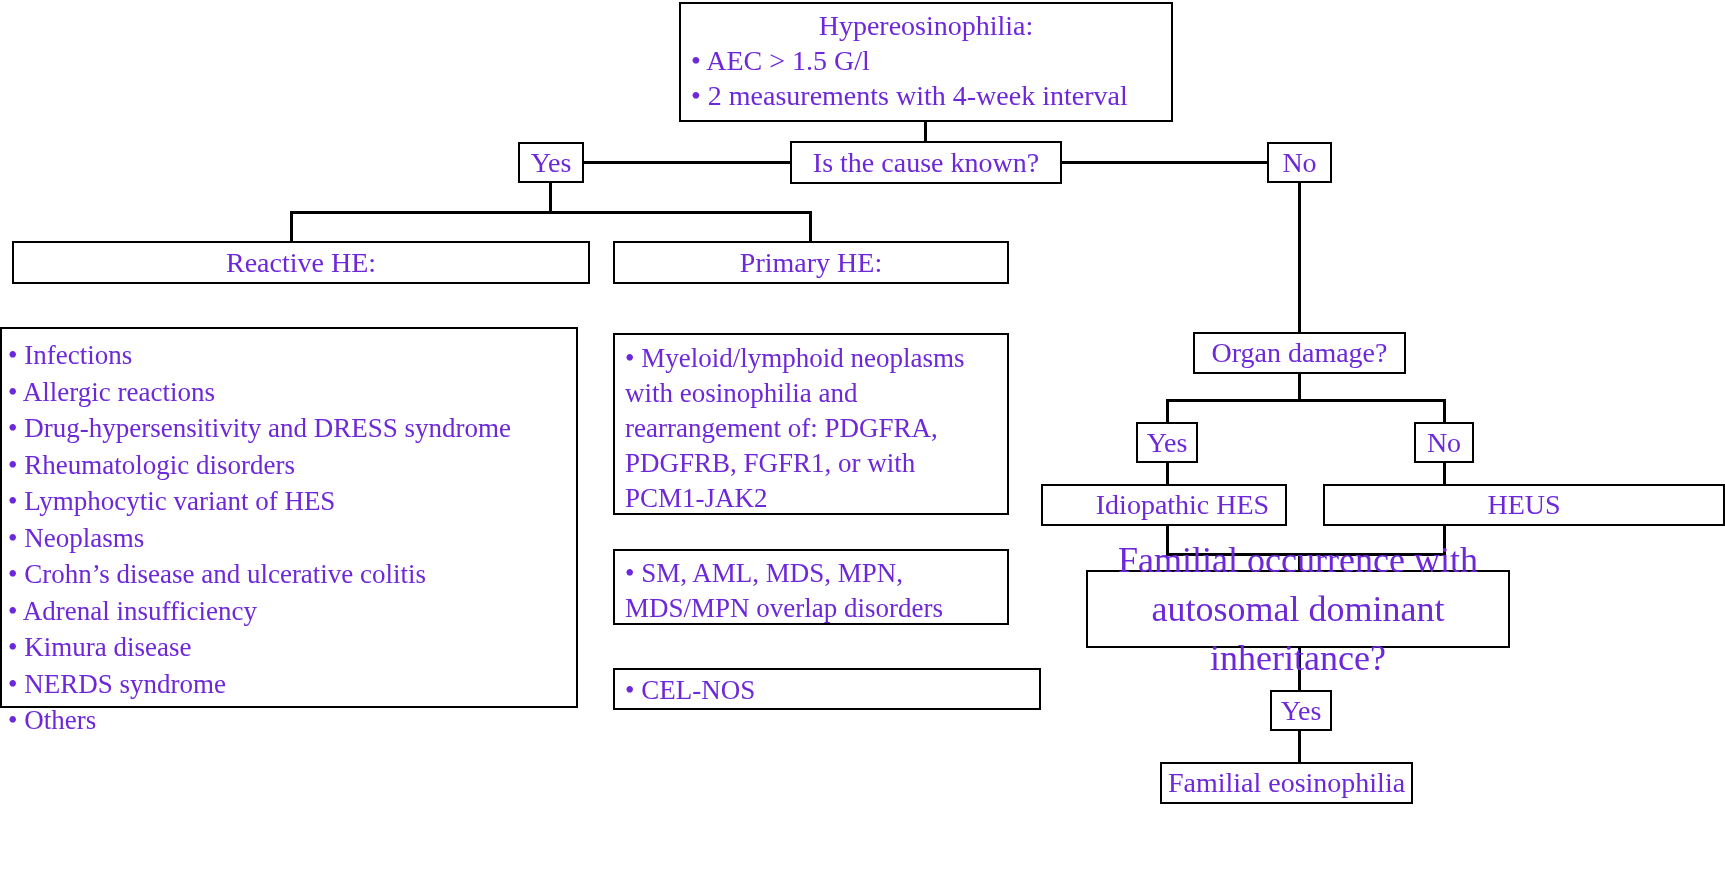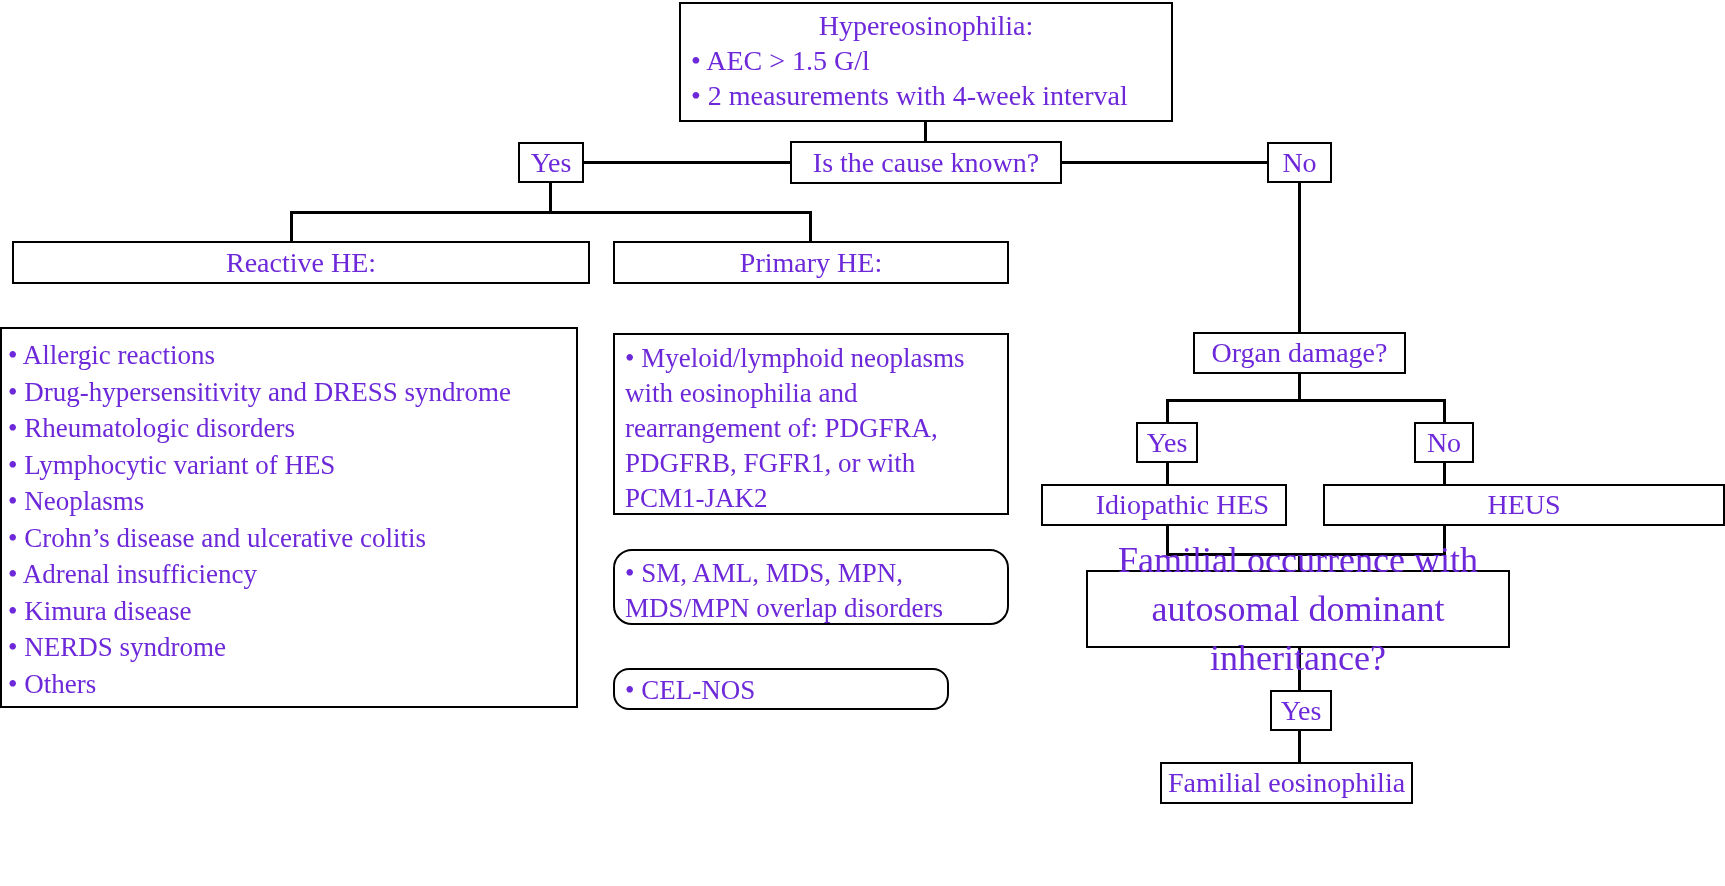--- a/index.html
+++ b/index.html
@@ -63,25 +63,25 @@
   #box-reactive-list {
     left: 0px; top: 327px; width: 578px; height: 381px;
     padding: 8px 6px 0 6px; font-size: 27px; line-height: 36.5px;
   }
   #box-primary-1 {
     left: 613px; top: 333px; width: 396px; height: 182px;
     padding: 6px 8px 0 10px; font-size: 27px; line-height: 35px;
   }
   #box-primary-2 {
     left: 613px; top: 549px; width: 396px; height: 76px;
-    padding: 5px 8px 0 10px; font-size: 27px; line-height: 35px; border-radius: 19px;
+    padding: 5px 8px 0 10px; font-size: 27px; line-height: 35px;
   }
   #box-primary-3 {
-    left: 613px; top: 668px; width: 336px; height: 42px;
-    padding: 3px 8px 0 10px; font-size: 27px; line-height: 35px; border-radius: 16px;
+    left: 613px; top: 668px; width: 428px; height: 42px;
+    padding: 3px 8px 0 10px; font-size: 27px; line-height: 35px;
   }
 
   #box-organ       { left: 1193px; top: 332px; width: 213px; height: 42px; font-size: 28px; justify-content: center; }
   #box-yes-organ   { left: 1136px; top: 422px; width: 62px;  height: 41px; font-size: 28px; }
   #box-no-organ    { left: 1414px; top: 422px; width: 60px;  height: 41px; font-size: 28px; }
   #box-idiopathic  { left: 1041px; top: 484px; width: 246px; height: 42px; font-size: 28px; padding-left: 37px; }
   #box-heus        { left: 1323px; top: 484px; width: 402px; height: 42px; font-size: 28px; }
   #box-familial-q  {
     left: 1086px; top: 570px; width: 424px; height: 78px;
     font-size: 36px; line-height: 49px;
@@ -168,20 +168,21 @@
 
   <div class="box ctr" id="box-reactive">
     <span class="txt">Reactive HE:</span>
   </div>
 
   <div class="box ctr" id="box-primary">
     <span class="txt">Primary HE:</span>
   </div>
 
   <div class="box lft" id="box-reactive-list">
+    <span class="txt">• Infections</span>
     <span class="txt">• Allergic reactions</span>
     <span class="txt">• Drug-hypersensitivity and DRESS syndrome</span>
     <span class="txt">• Rheumatologic disorders</span>
     <span class="txt">• Lymphocytic variant of HES</span>
     <span class="txt">• Neoplasms</span>
     <span class="txt">• Crohn’s disease and ulcerative colitis</span>
     <span class="txt">• Adrenal insufficiency</span>
     <span class="txt">• Kimura disease</span>
     <span class="txt">• NERDS syndrome</span>
     <span class="txt">• Others</span>

